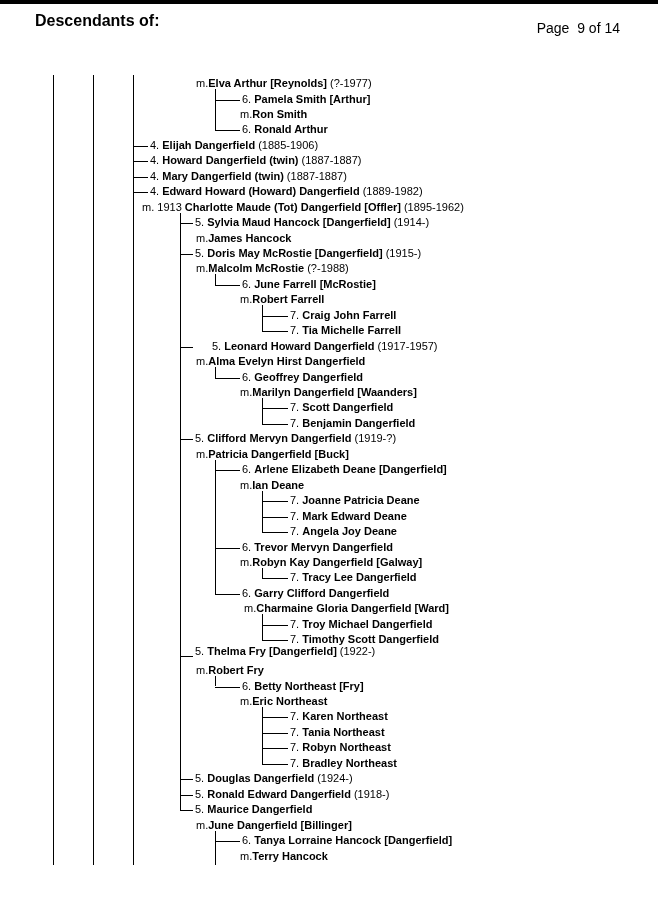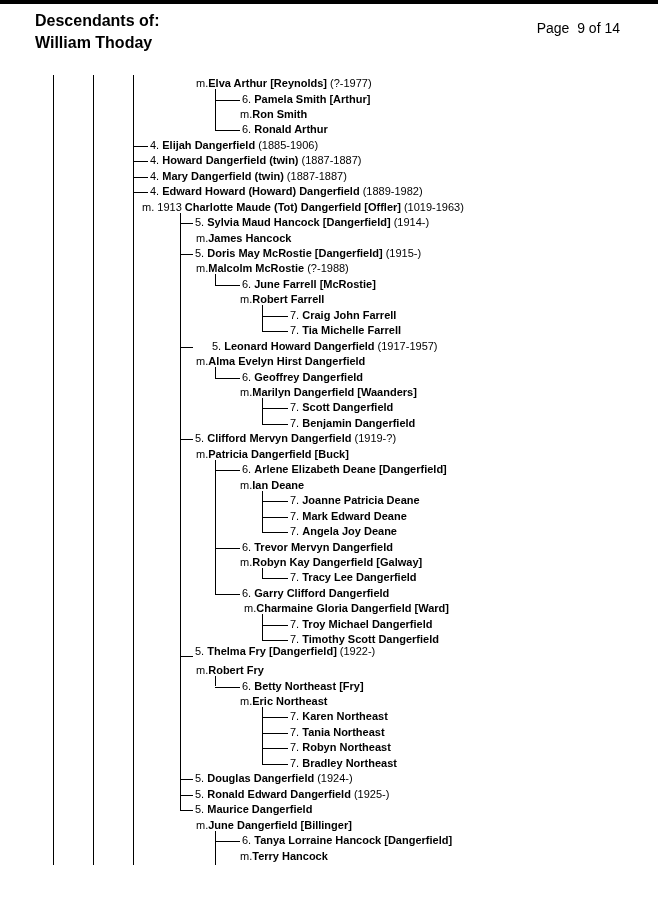--- a/index.html
+++ b/index.html
@@ -17,21 +17,20 @@
   .vline{width:1px;}
   .hline{height:1px;}
 </style>
 </head>
 <body>
 
 <div class="page">
   <div class="topbar"></div>
   <div class="title">
     <div>Descendants of:</div>
-    <div>William Thoday</div>
   </div>
   <div class="pagelabel">Page  9 of 14</div>
   <div id="tree">
       <div class="vline" style="left: 53px; top: 75px; height: 790px;"></div>
       <div class="vline" style="left: 93px; top: 75px; height: 790px;"></div>
       <div class="vline" style="left: 133px; top: 75px; height: 790px;"></div>
       <div class="vline" style="left: 215px; top: 89px; height: 41.3px;"></div>
       <div class="vline" style="left: 180px; top: 212.6px; height: 597.5px;"></div>
       <div class="vline" style="left: 215px; top: 274.4px; height: 10.5px;"></div>
       <div class="vline" style="left: 262px; top: 305.3px; height: 25.9px;"></div>
@@ -51,21 +50,21 @@
       <div class="hline" style="left: 215px; top: 130.3px; width: 25px;"></div>
       <div class="row" style="left: 242px; top: 122.3px;"><span class="prefix">6. </span><span class="pname">Ronald Arthur</span><span class="dates"></span></div>
       <div class="hline" style="left: 133px; top: 145.8px; width: 15px;"></div>
       <div class="row" style="left: 150px; top: 137.8px;"><span class="prefix">4. </span><span class="pname">Elijah Dangerfield</span><span class="dates">(1885-1906)</span></div>
       <div class="hline" style="left: 133px; top: 161.3px; width: 15px;"></div>
       <div class="row" style="left: 150px; top: 153.3px;"><span class="prefix">4. </span><span class="pname">Howard Dangerfield (twin)</span><span class="dates">(1887-1887)</span></div>
       <div class="hline" style="left: 133px; top: 176.7px; width: 15px;"></div>
       <div class="row" style="left: 150px; top: 168.7px;"><span class="prefix">4. </span><span class="pname">Mary Dangerfield (twin)</span><span class="dates">(1887-1887)</span></div>
       <div class="hline" style="left: 133px; top: 192.1px; width: 15px;"></div>
       <div class="row" style="left: 150px; top: 184.1px;"><span class="prefix">4. </span><span class="pname">Edward Howard (Howard) Dangerfield</span><span class="dates">(1889-1982)</span></div>
-      <div class="row" style="left: 142px; top: 199.6px;"><span class="prefix">m. 1913 </span><span class="pname">Charlotte Maude (Tot) Dangerfield [Offler]</span><span class="dates">(1019-1963)</span></div>
+      <div class="row" style="left: 142px; top: 199.6px;"><span class="prefix">m. 1913 </span><span class="pname">Charlotte Maude (Tot) Dangerfield [Offler]</span><span class="dates">(1895-1962)</span></div>
       <div class="hline" style="left: 180px; top: 223px; width: 13px;"></div>
       <div class="row" style="left: 195px; top: 215px;"><span class="prefix">5. </span><span class="pname">Sylvia Maud Hancock [Dangerfield]</span><span class="dates">(1914-)</span></div>
       <div class="row" style="left: 196px; top: 230.5px;"><span class="prefix">m.</span><span class="pname">James Hancock</span><span class="dates"></span></div>
       <div class="hline" style="left: 180px; top: 253.9px; width: 13px;"></div>
       <div class="row" style="left: 195px; top: 245.9px;"><span class="prefix">5. </span><span class="pname">Doris May McRostie [Dangerfield]</span><span class="dates">(1915-)</span></div>
       <div class="row" style="left: 196px; top: 261.4px;"><span class="prefix">m.</span><span class="pname">Malcolm McRostie</span><span class="dates">(?-1988)</span></div>
       <div class="hline" style="left: 215px; top: 284.9px; width: 25px;"></div>
       <div class="row" style="left: 242px; top: 276.9px;"><span class="prefix">6. </span><span class="pname">June Farrell [McRostie]</span><span class="dates"></span></div>
       <div class="row" style="left: 240px; top: 292.3px;"><span class="prefix">m.</span><span class="pname">Robert Farrell</span><span class="dates"></span></div>
       <div class="hline" style="left: 262px; top: 315.8px; width: 26px;"></div>
@@ -116,21 +115,21 @@
       <div class="row" style="left: 290px; top: 709.4px;"><span class="prefix">7. </span><span class="pname">Karen Northeast</span><span class="dates"></span></div>
       <div class="hline" style="left: 262px; top: 732.9px; width: 26px;"></div>
       <div class="row" style="left: 290px; top: 724.9px;"><span class="prefix">7. </span><span class="pname">Tania Northeast</span><span class="dates"></span></div>
       <div class="hline" style="left: 262px; top: 748.4px; width: 26px;"></div>
       <div class="row" style="left: 290px; top: 740.4px;"><span class="prefix">7. </span><span class="pname">Robyn Northeast</span><span class="dates"></span></div>
       <div class="hline" style="left: 262px; top: 763.8px; width: 26px;"></div>
       <div class="row" style="left: 290px; top: 755.8px;"><span class="prefix">7. </span><span class="pname">Bradley Northeast</span><span class="dates"></span></div>
       <div class="hline" style="left: 180px; top: 779.3px; width: 13px;"></div>
       <div class="row" style="left: 195px; top: 771.3px;"><span class="prefix">5. </span><span class="pname">Douglas Dangerfield</span><span class="dates">(1924-)</span></div>
       <div class="hline" style="left: 180px; top: 794.7px; width: 13px;"></div>
-      <div class="row" style="left: 195px; top: 786.7px;"><span class="prefix">5. </span><span class="pname">Ronald Edward Dangerfield</span><span class="dates">(1925-)</span></div>
+      <div class="row" style="left: 195px; top: 786.7px;"><span class="prefix">5. </span><span class="pname">Ronald Edward Dangerfield</span><span class="dates">(1918-)</span></div>
       <div class="hline" style="left: 180px; top: 810.1px; width: 13px;"></div>
       <div class="row" style="left: 195px; top: 802.1px;"><span class="prefix">5. </span><span class="pname">Maurice Dangerfield</span><span class="dates"></span></div>
       <div class="row" style="left: 196px; top: 817.6px;"><span class="prefix">m.</span><span class="pname">June Dangerfield [Billinger]</span><span class="dates"></span></div>
       <div class="hline" style="left: 215px; top: 841px; width: 25px;"></div>
       <div class="row" style="left: 242px; top: 833px;"><span class="prefix">6. </span><span class="pname">Tanya Lorraine Hancock [Dangerfield]</span><span class="dates"></span></div>
       <div class="row" style="left: 240px; top: 848.5px;"><span class="prefix">m.</span><span class="pname">Terry Hancock</span><span class="dates"></span></div>
     </div>
 </div>
 
 </body></html>

